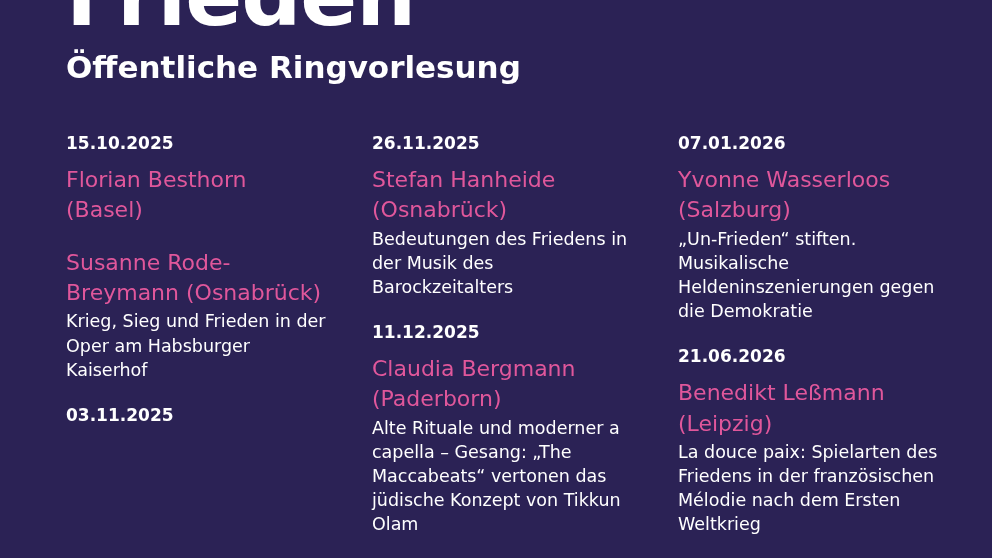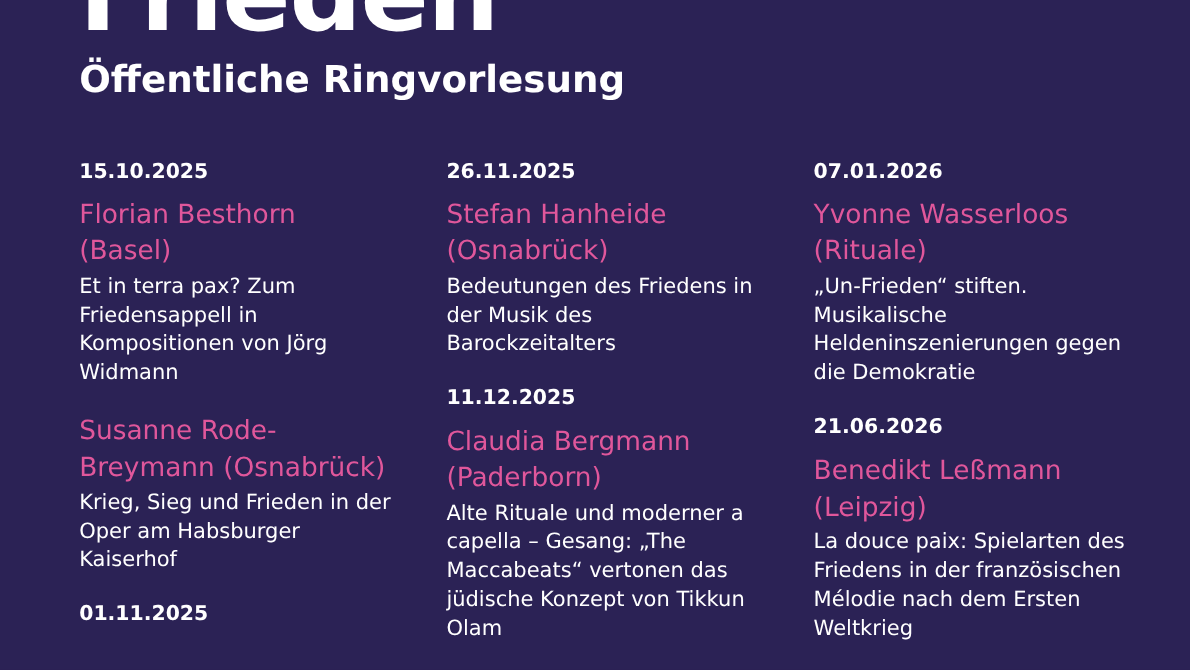--- a/index.html
+++ b/index.html
@@ -89,28 +89,27 @@
     <h1 class="title">Frieden</h1>
     <h2 class="subtitle">Öffentliche Ringvorlesung</h2>
   </div>
 
   <div class="columns">
 
     <div class="column">
       <div class="entry">
         <div class="entry-date">15.10.2025</div>
         <div class="entry-speaker">Florian Besthorn (Basel)</div>
-        <div class="entry-topic">Et in terra pax? Zum Friedensappell in Kompositionen von Jörg Widmann</div>
       </div>
       <div class="entry">
         <div class="entry-speaker">Susanne Rode-Breymann (Osnabrück)</div>
         <div class="entry-topic">Krieg, Sieg und Frieden in der Oper am Habsburger Kaiserhof</div>
       </div>
       <div class="entry">
-        <div class="entry-date">01.11.2025</div>
+        <div class="entry-date">03.11.2025</div>
         <div class="entry-speaker"></div>
         <div class="entry-topic"></div>
       </div>
     </div>
 
     <div class="column">
       <div class="entry">
         <div class="entry-date">26.11.2025</div>
         <div class="entry-speaker">Stefan Hanheide (Osnabrück)</div>
         <div class="entry-topic">Bedeutungen des Friedens in der Musik des Barockzeitalters</div>
@@ -118,21 +117,21 @@
       <div class="entry">
         <div class="entry-date">11.12.2025</div>
         <div class="entry-speaker">Claudia Bergmann (Paderborn)</div>
         <div class="entry-topic">Alte Rituale und moderner a capella – Gesang: „The Maccabeats“ vertonen das jüdische Konzept von Tikkun Olam</div>
       </div>
     </div>
 
     <div class="column">
       <div class="entry">
         <div class="entry-date">07.01.2026</div>
-        <div class="entry-speaker">Yvonne Wasserloos (Rituale)</div>
+        <div class="entry-speaker">Yvonne Wasserloos (Salzburg)</div>
         <div class="entry-topic">„Un-Frieden“ stiften. Musikalische Heldeninszenierungen gegen die Demokratie</div>
       </div>
       <div class="entry">
         <div class="entry-date">21.06.2026</div>
         <div class="entry-speaker">Benedikt Leßmann (Leipzig)</div>
         <div class="entry-topic">La douce paix: Spielarten des Friedens in der französischen Mélodie nach dem Ersten Weltkrieg</div>
       </div>
     </div>
 
   </div>

